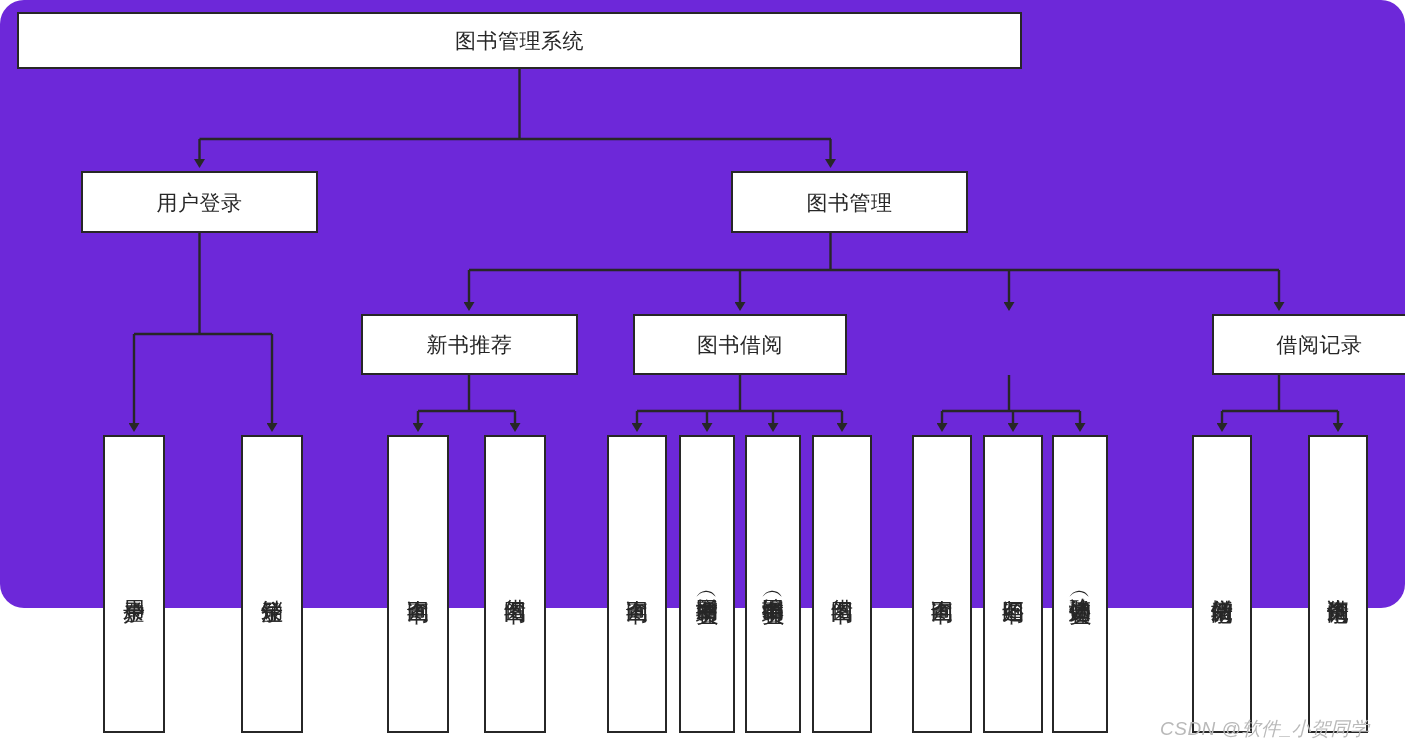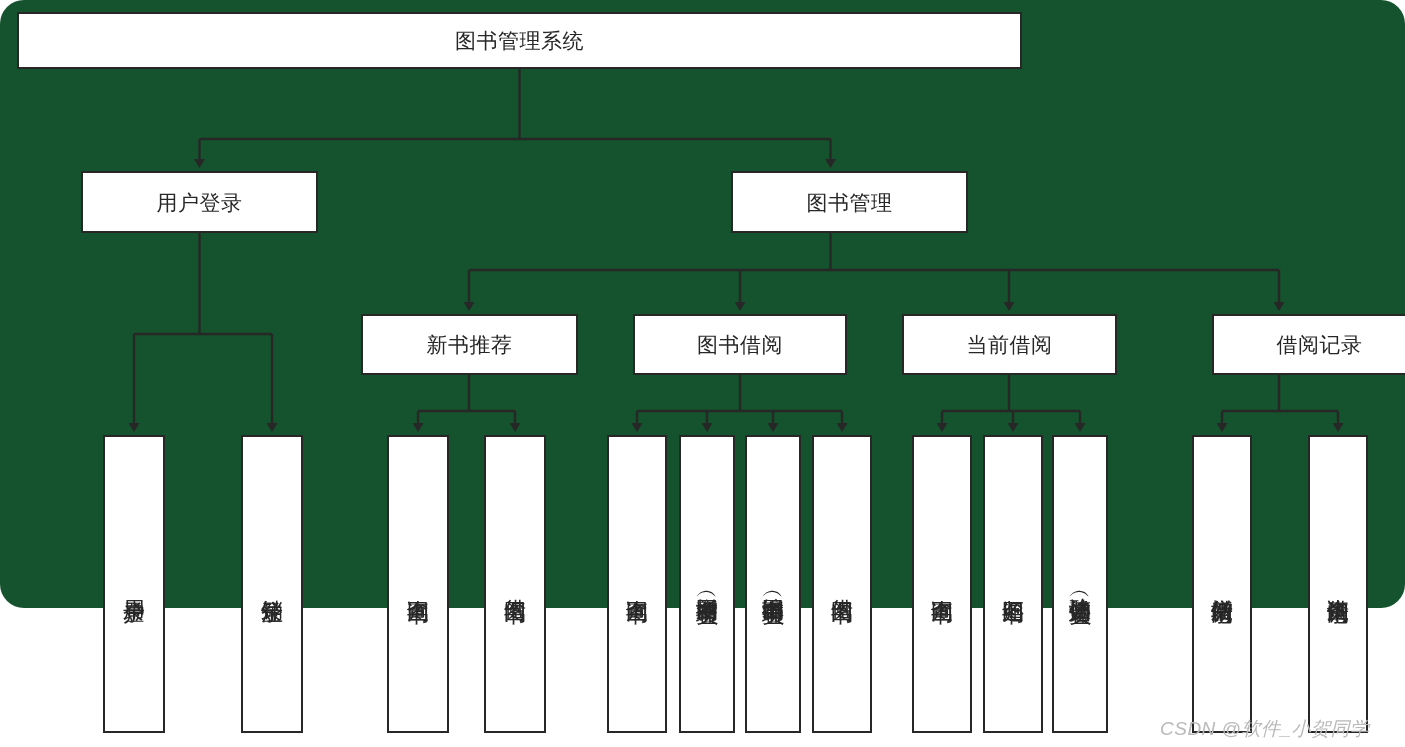--- a/index.html
+++ b/index.html
@@ -10,21 +10,21 @@
   body {
     width: 1405px;
     height: 747px;
     font-family: "Liberation Sans", "DejaVu Sans", sans-serif;
     overflow: hidden;
   }
   #diagram-root {
     position: relative;
     width: 1405px;
     height: 608px;
-    background: #14532d;
+    background: #6d28d9;
     border-radius: 24px;
   }
   svg.edges {
     position: absolute;
     left: 0;
     top: 0;
     width: 1405px;
     height: 747px;
   }
   .node {
@@ -130,23 +130,20 @@
   <div class="node horizontal" style="left:711px; top:171px; width:237px; height:62px;margin-left:20px;">
     <span>图书管理</span>
   </div>
 
   <div class="node horizontal" style="left:633px; top:314px; width:214px; height:61px;">
     <span>图书借阅</span>
   </div>
   <div class="node horizontal" style="left:361px; top:314px; width:217px; height:61px;">
     <span>新书推荐</span>
   </div>
-  <div class="node horizontal" style="left:902px; top:314px; width:215px; height:61px;">
-    <span>当前借阅</span>
-  </div>
   <div class="node horizontal" style="left:1172px; top:314px; width:215px; height:61px;margin-left:40px;">
     <span>借阅记录</span>
   </div>
 
   <div class="node vertical" style="left:103px; top:435px; width:62px; height:298px;">
     <span class="vlabel">用户登录</span>
   </div>
   <div class="node vertical" style="left:241px; top:435px; width:62px; height:298px;">
     <span class="vlabel">注销登录</span>
   </div>

